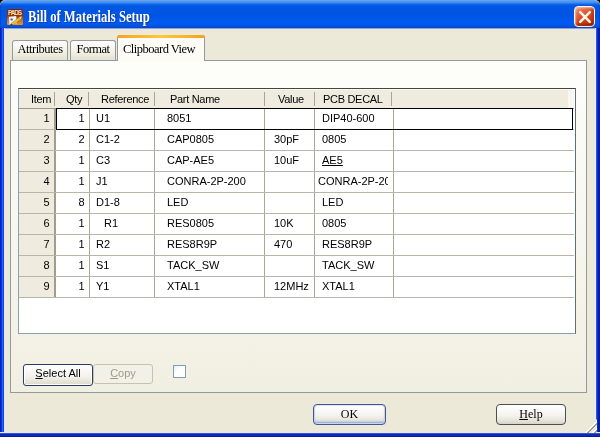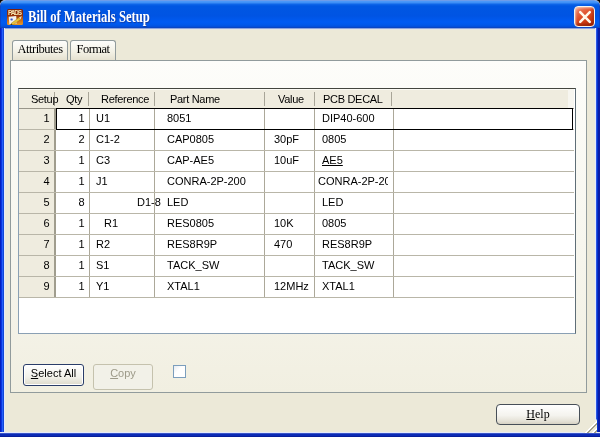--- a/index.html
+++ b/index.html
@@ -52,39 +52,39 @@
   .thead{left:19px;top:89px;width:555px;height:20px;background:#EFECDF;z-index:2;
          border-bottom:1px solid #99968A;box-sizing:border-box;box-shadow:inset 0 1px 0 #FBFAF4;}
   .itemcol{left:19px;top:109px;width:36px;height:189px;background:#EFECDF;z-index:2;}
   .vline{top:109px;width:1px;height:189px;background:#ACA899;z-index:3;}
   .htick{top:92px;width:1px;height:14px;background:#A8A598;z-index:3;}
   .hline{left:19px;width:555px;height:1px;background:#B9B6A8;z-index:3;}
   .cell{z-index:4;font:11px "Liberation Sans",sans-serif;color:#000;white-space:nowrap;}
   .hcell{z-index:4;font:11px "Liberation Sans",sans-serif;letter-spacing:-0.3px;color:#000;white-space:nowrap;}
   .focus{left:56px;top:108px;width:517px;height:22px;border:1px solid #000;z-index:5;box-sizing:border-box;}
   
-  .btnSel{left:23px;top:364px;width:61px;height:22px;box-sizing:border-box;border-radius:3px;z-index:4;
+  .btnSel{left:23px;top:364px;width:70px;height:22px;box-sizing:border-box;border-radius:3px;z-index:4;
       border:1px solid #2A3D69;box-shadow:inset 0 0 0 1px #FFFFFF;
       background:linear-gradient(180deg,#FFFFFF 0%,#F2F1EA 60%,#DDDACB 100%);
       font:11px "Liberation Sans",sans-serif;text-align:center;line-height:17px;}
-  .btnCopy{left:93px;top:364px;width:60px;height:26px;box-sizing:border-box;border-radius:3px;z-index:4;
+  .btnCopy{left:93px;top:364px;width:60px;height:20px;box-sizing:border-box;border-radius:3px;z-index:4;
       border:1px solid #C5C2AD;background:#F2F1E8;color:#9D9A89;
       font:11px "Liberation Sans",sans-serif;text-align:center;line-height:16px;}
   .cb{left:173px;top:365px;width:13px;height:13px;border:1px solid #7B9EBD;z-index:4;
       background:linear-gradient(135deg,#E6EBF0 0%,#FFFFFF 40%);box-sizing:border-box;}
   .cblabel{left:189px;top:366px;font:11px "Liberation Sans",sans-serif;z-index:4;}
   
   .botbtn{top:404px;height:21px;border-radius:4px;z-index:4;box-sizing:border-box;
       border:1px solid #39537F;
       background:linear-gradient(180deg,#FFFFFF 0%,#F4F3EE 55%,#E4E1D6 85%,#D6D2C4 100%);
       font:12px "Liberation Serif",serif;text-align:center;line-height:19px;}
   .ok{left:313px;width:73px;border:1px solid #44558F;
       box-shadow:inset 0 1px 0 #D7E2F7, inset 0 0 0 1px #C6D5F2, inset 0 -2px 2px #8FA8DC;}
   .cancel{left:405px;width:73px;border-color:#55606E;}
-  .help{left:496px;width:84px;border-color:#474F58;}
+  .help{left:496px;width:70px;border-color:#474F58;}
   .grip{left:583px;top:419px;width:14px;height:14px;z-index:4;
       clip-path:polygon(100% 0,100% 100%,0 100%);
       background:repeating-linear-gradient(135deg,#ECE9D8 0px,#ECE9D8 1.5px,#fff 1.5px,#fff 3px,#A19F8B 3px,#A19F8B 4.7px);}
   u{text-decoration:underline;}
 </style>
 </head>
 <body>
 <div class="win">
   <div class="abs tb"></div>
   <div class="abs icon"><svg width="16" height="16" viewBox="0 0 16 16">
@@ -111,20 +111,23 @@
       </svg>
     </div>
 
   <div class="abs page"></div>
   <div class="abs tab tab1">
       <div class="tabtxt">Attributes</div>
     </div>
   <div class="abs tab tab2">
       <div class="tabtxt">Format</div>
     </div>
+  <div class="abs tabA">
+      <div class="tabAtxt">Clipboard View</div>
+    </div>
 
   <div class="abs tblborder"></div>
   <div class="abs thead"></div>
   <div class="abs" style="left:568px;top:89px;width:6px;height:19px;background:#F7F6F0;z-index:3;"></div>
   <div class="abs itemcol"></div>
 
   <div class="abs vline" style="left:54px;width:2px;background:#A09D8E;"></div>
   <div class="abs vline" style="left:89px;"></div>
   <div class="abs vline" style="left:154px;"></div>
   <div class="abs vline" style="left:264px;"></div>
@@ -143,21 +146,21 @@
   <div class="abs hline" style="top:171px;"></div>
   <div class="abs hline" style="top:192px;"></div>
   <div class="abs hline" style="top:213px;"></div>
   <div class="abs hline" style="top:234px;"></div>
   <div class="abs hline" style="top:255px;"></div>
   <div class="abs hline" style="top:276px;"></div>
   <div class="abs hline" style="top:297px;"></div>
 
   <div class="abs focus"></div>
 
-  <div class="abs hcell" style="left:31px;top:93px;">Setup</div>
+  <div class="abs hcell" style="left:31px;top:93px;">Item</div>
   <div class="abs hcell" style="left:66px;top:93px;">Qty</div>
   <div class="abs hcell" style="left:101px;top:93px;">Reference</div>
   <div class="abs hcell" style="left:170px;top:93px;">Part Name</div>
   <div class="abs hcell" style="left:278px;top:93px;">Value</div>
   <div class="abs hcell" style="left:323px;top:93px;">PCB DECAL</div>
 
     <div class="abs cell" style="right:550.5px;top:112px;">1</div>
     <div class="abs cell" style="right:515.5px;top:112px;">1</div>
     <div class="abs cell" style="left:96px;top:112px;text-align:center;">U1</div>
     <div class="abs cell" style="left:167px;top:112px;">8051</div>
@@ -174,21 +177,21 @@
     <div class="abs cell" style="left:167px;top:154px;">CAP-AE5</div>
     <div class="abs cell" style="left:274px;top:154px;">10uF</div>
     <div class="abs cell" style="left:322px;top:154px;text-decoration:underline;">AE5</div>
     <div class="abs cell" style="right:550.5px;top:175px;">4</div>
     <div class="abs cell" style="right:515.5px;top:175px;">1</div>
     <div class="abs cell" style="left:96px;top:175px;">J1</div>
     <div class="abs cell" style="left:167px;top:175px;">CONRA-2P-200</div>
     <div class="abs cell" style="left:318px;top:175px;width:70px;overflow:hidden;">CONRA-2P-200</div>
     <div class="abs cell" style="right:550.5px;top:196px;">5</div>
     <div class="abs cell" style="right:515.5px;top:196px;">8</div>
-    <div class="abs cell" style="left:96px;top:196px;margin-left:41px;">D1-8</div>
+    <div class="abs cell" style="left:96px;top:196px;">D1-8</div>
     <div class="abs cell" style="left:167px;top:196px;">LED</div>
     <div class="abs cell" style="left:322px;top:196px;">LED</div>
     <div class="abs cell" style="right:550.5px;top:217px;">6</div>
     <div class="abs cell" style="right:515.5px;top:217px;">1</div>
     <div class="abs cell" style="left:96px;top:217px;margin-left:8px;">R1</div>
     <div class="abs cell" style="left:167px;top:217px;">RES0805</div>
     <div class="abs cell" style="left:274px;top:217px;">10K</div>
     <div class="abs cell" style="left:322px;top:217px;">0805</div>
     <div class="abs cell" style="right:550.5px;top:238px;">7</div>
     <div class="abs cell" style="right:515.5px;top:238px;">1</div>
@@ -205,19 +208,20 @@
     <div class="abs cell" style="right:515.5px;top:280px;">1</div>
     <div class="abs cell" style="left:96px;top:280px;">Y1</div>
     <div class="abs cell" style="left:167px;top:280px;">XTAL1</div>
     <div class="abs cell" style="left:274px;top:280px;">12MHz</div>
     <div class="abs cell" style="left:322px;top:280px;">XTAL1</div>
 
   <div class="abs btnSel"><u>S</u>elect All</div>
   <div class="abs btnCopy"><u>C</u>opy</div>
   <div class="abs cb"></div>
 
+  <div class="abs botbtn ok">OK</div>
   <div class="abs botbtn help"><u>H</u>elp</div>
   <div class="abs grip"></div>
 
   <div class="abs bL"></div>
   <div class="abs bR"></div>
   <div class="abs bB"></div>
 </div>
 
 </body></html>

